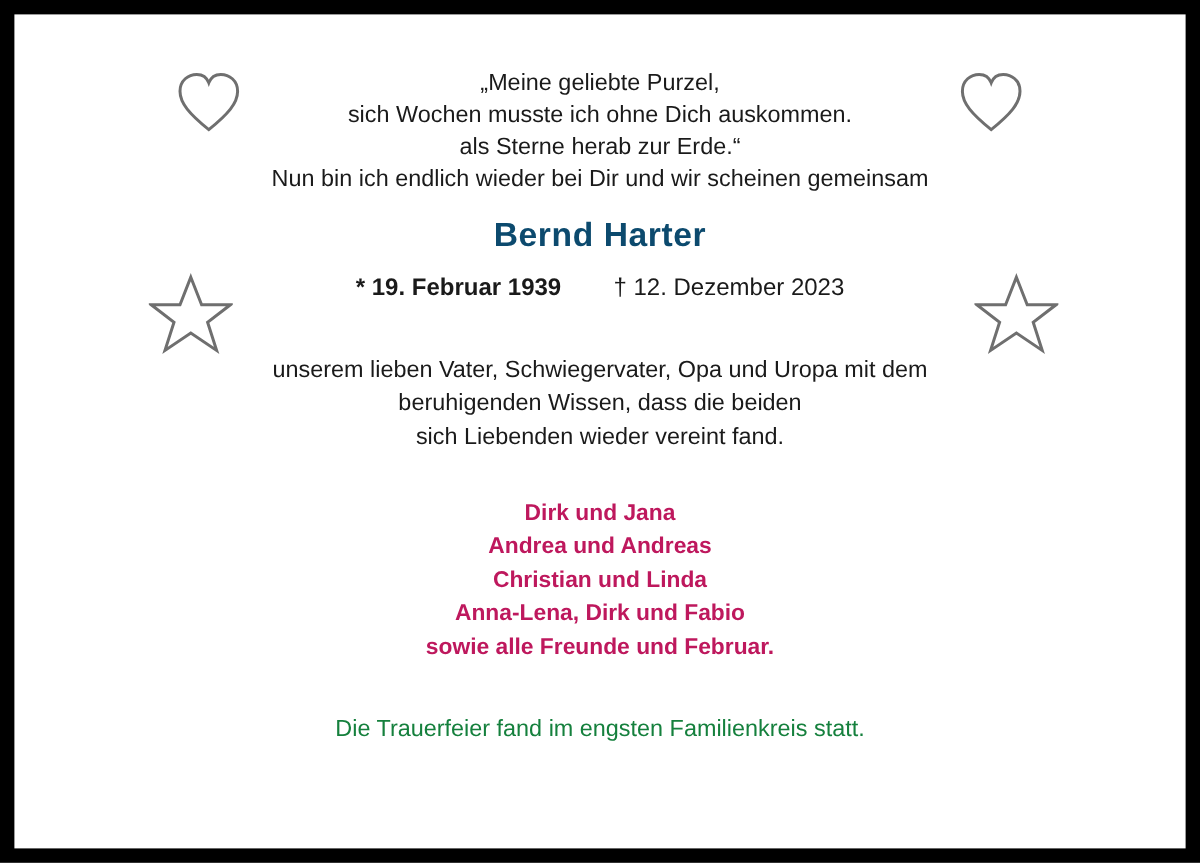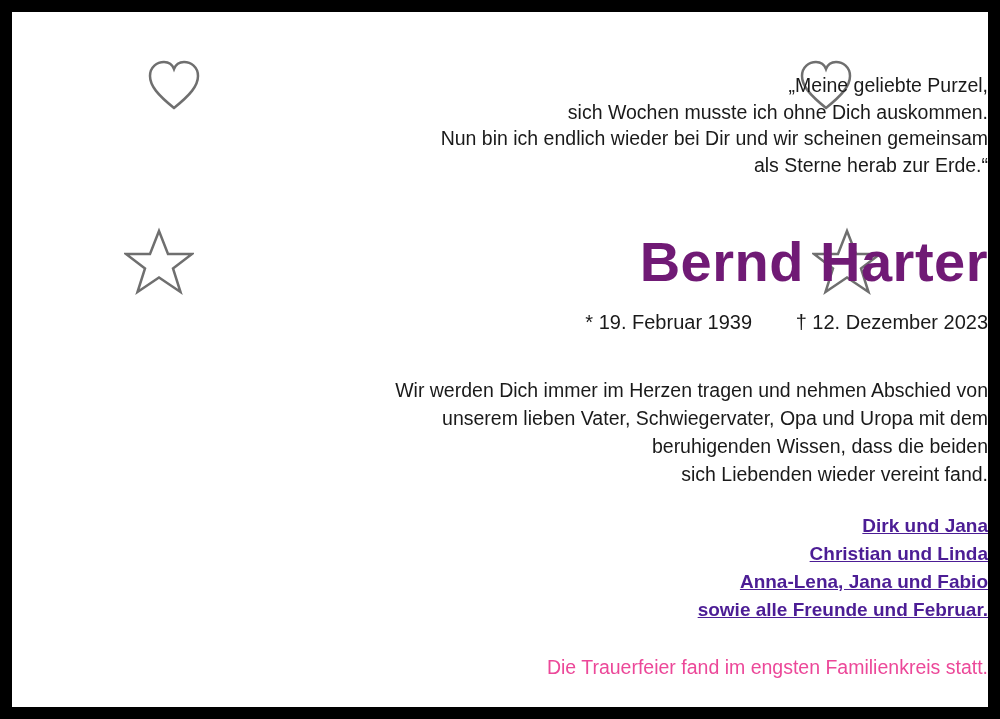--- a/index.html
+++ b/index.html
@@ -27,72 +27,72 @@
     box-sizing: border-box;
     width: 100%;
     height: 100%;
     background: #ffffff;
     overflow: hidden;
   }
   .content {
     position: absolute;
     left: 0;
     right: 0;
-    top: 16px;
-    text-align: right;
+    top: 0;
+    text-align: center;
   }
   .quote {
     margin-top: 44px;
     font-size: 19.5px;
     line-height: 26.5px;
     color: #1a1a1a;
     font-weight: 400;
   }
   .quote div {
     white-space: nowrap;
   }
   .name {
-    margin-top: 51px;
-    font-size: 56px;
+    margin-top: 18px;
+    font-size: 28px;
     font-weight: bold;
     letter-spacing: 0.5px;
-    color: #701a75;
+    color: #0c4a6e;
   }
   .dates {
     margin-top: 17px;
     font-size: 20px;
     color: #1a1a1a;
   }
   .dates .birth {
     margin-right: 38px;
+    font-weight: bold;
   }
   .message {
     margin-top: 42px;
     font-size: 19.5px;
     line-height: 28px;
     color: #1a1a1a;
   }
   .message div {
     white-space: nowrap;
   }
   .family {
-    margin-top: 24px;
+    margin-top: 36px;
     font-size: 19px;
     line-height: 28px;
     font-weight: bold;
-    color: #4c1d95;
-    text-decoration: underline;
+    color: #be185d;
   }
   .family div {
     white-space: nowrap;
   }
   .footer {
-    margin-top: 32px;
+    margin-top: 42px;
     font-size: 19.5px;
-    color: #ec4899;
+    color: #15803d;
   }
   .deco {
     position: absolute;
   }
   .deco svg {
     display: block;
   }
   .deco-heart-left  { left: 134px; top: 47px; }
   .deco-heart-right { left: 786px; top: 47px; }
   .deco-star-left   { left: 112px; top: 215px; }
@@ -126,42 +126,42 @@
       <svg width="70" height="70" viewBox="0 0 70 70" fill="none">
         <path d="M35 4 L44 27 L68 27 L49 41.5 L56.5 65 L35 50.5 L13.5 65 L21 41.5 L2 27 L26 27 Z" stroke="#6f6f6f" stroke-width="2.5" fill="none" stroke-linejoin="miter"></path>
       </svg>
     </div>
 
     <div class="content">
 
       <div class="quote">
         <div>„Meine geliebte Purzel,</div>
         <div>sich Wochen musste ich ohne Dich auskommen.</div>
+        <div>als Sterne herab zur Erde.“</div>
         <div>Nun bin ich endlich wieder bei Dir und wir scheinen gemeinsam</div>
-        <div>als Sterne herab zur Erde.“</div>
       </div>
 
       <div class="name">Bernd Harter</div>
 
       <div class="dates">
         <span class="birth">* 19. Februar 1939</span>
         <span class="death">† 12. Dezember 2023</span>
       </div>
 
       <div class="message">
-        <div>Wir werden Dich immer im Herzen tragen und nehmen Abschied von</div>
         <div>unserem lieben Vater, Schwiegervater, Opa und Uropa mit dem</div>
         <div>beruhigenden Wissen, dass die beiden</div>
         <div>sich Liebenden wieder vereint fand.</div>
       </div>
 
       <div class="family">
         <div>Dirk und Jana</div>
+        <div>Andrea und Andreas</div>
         <div>Christian und Linda</div>
-        <div>Anna-Lena, Jana und Fabio</div>
+        <div>Anna-Lena, Dirk und Fabio</div>
         <div>sowie alle Freunde und Februar.</div>
       </div>
 
       <div class="footer">Die Trauerfeier fand im engsten Familienkreis statt.</div>
 
     </div>
   </div>
 </div>
 
 </body></html>

